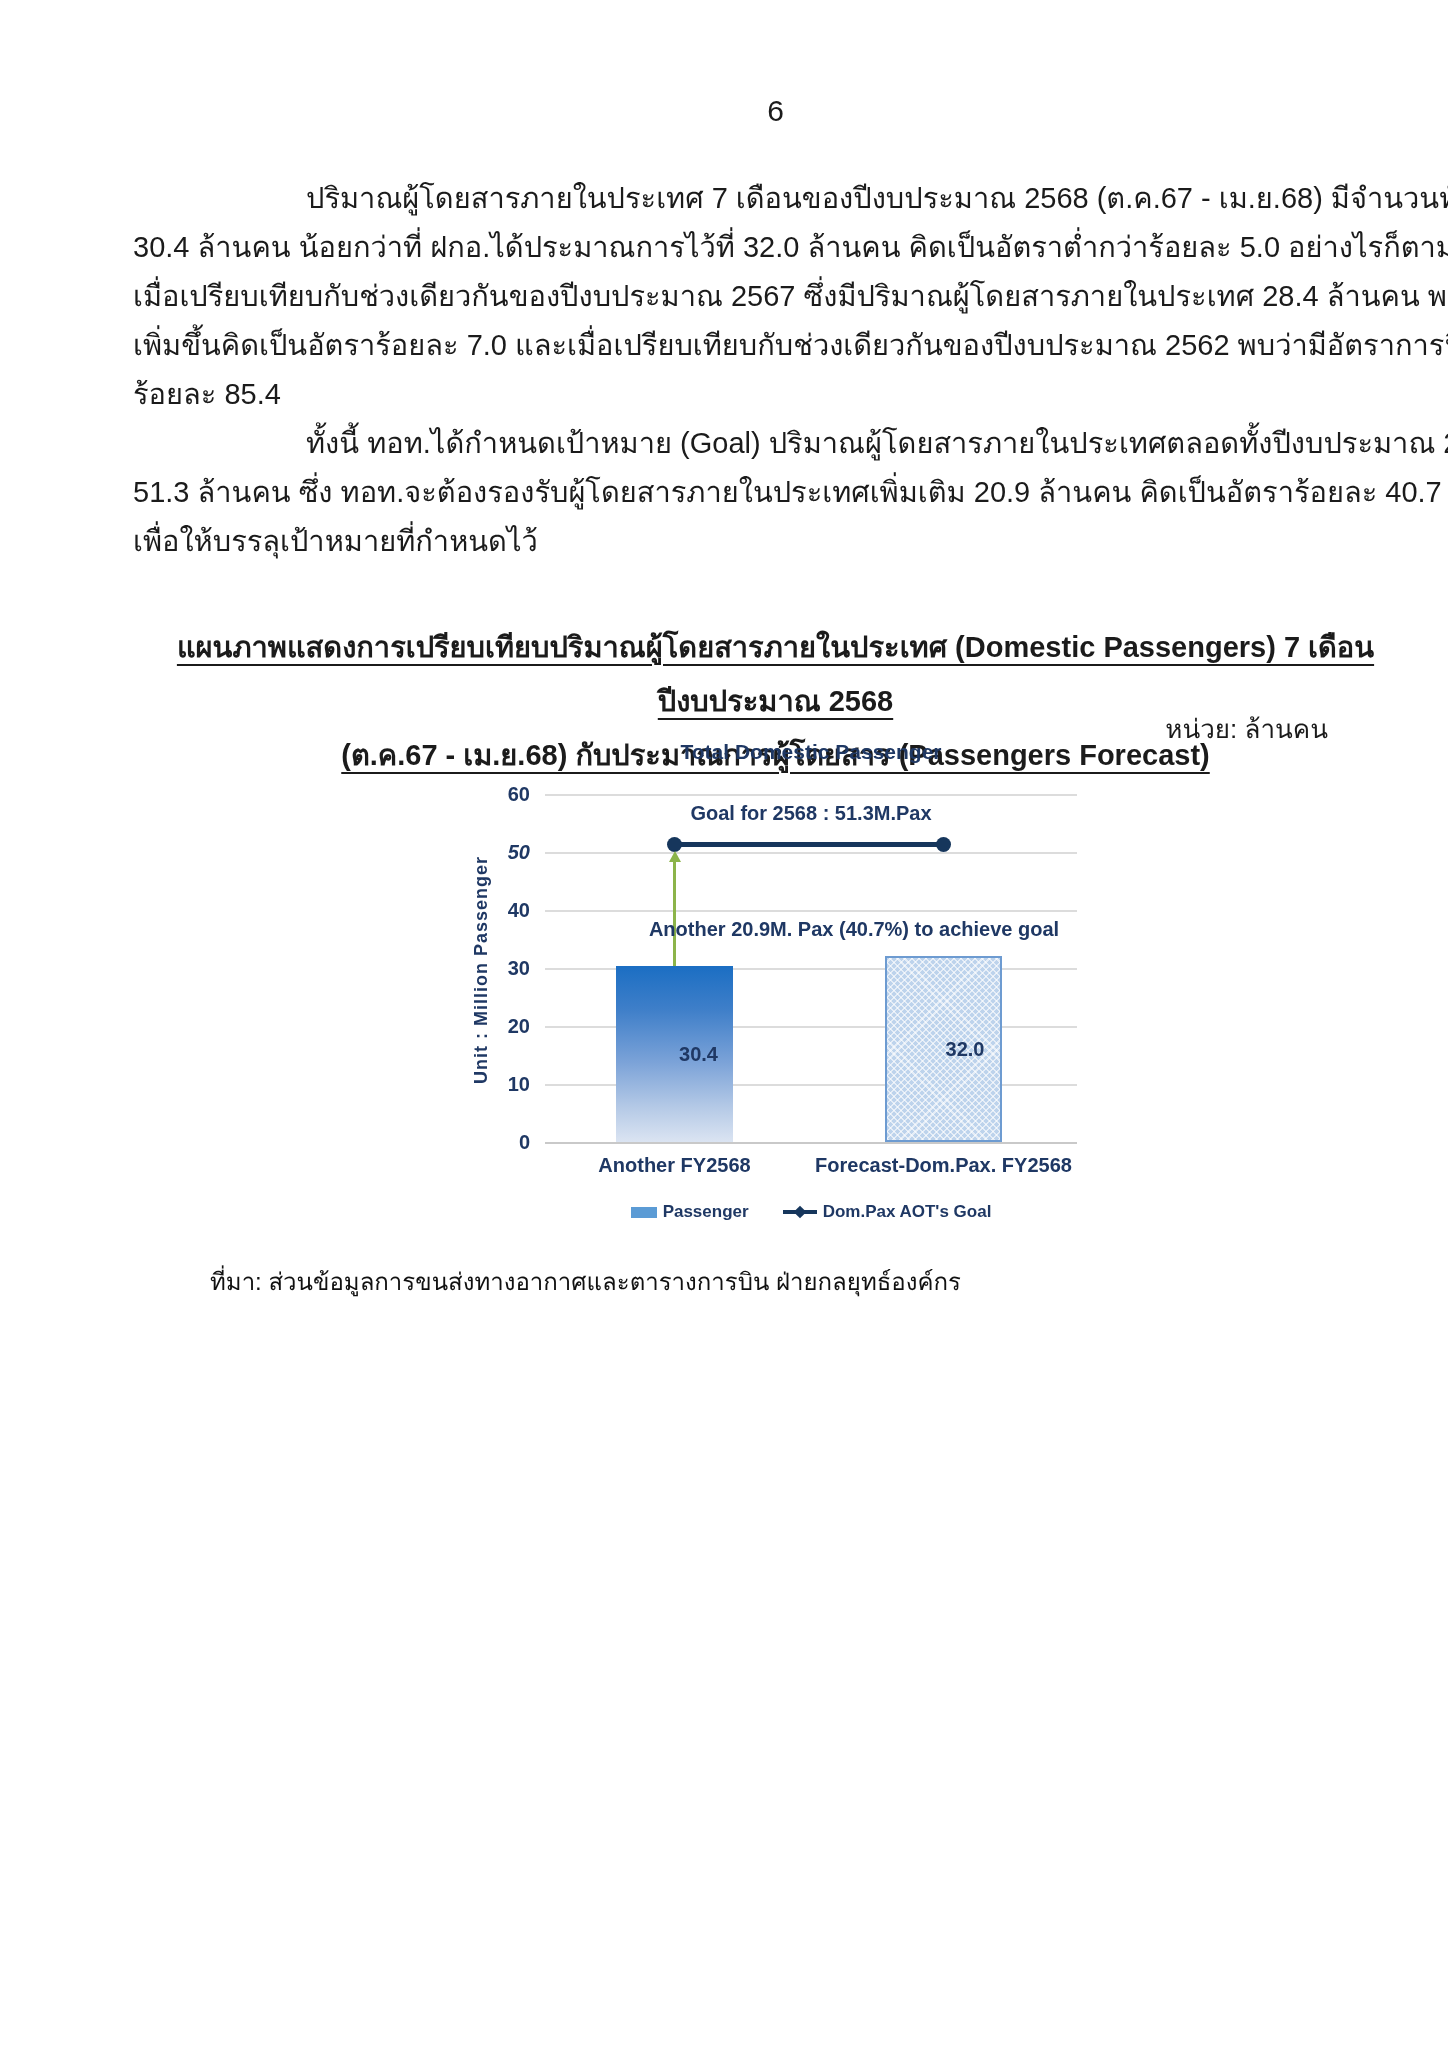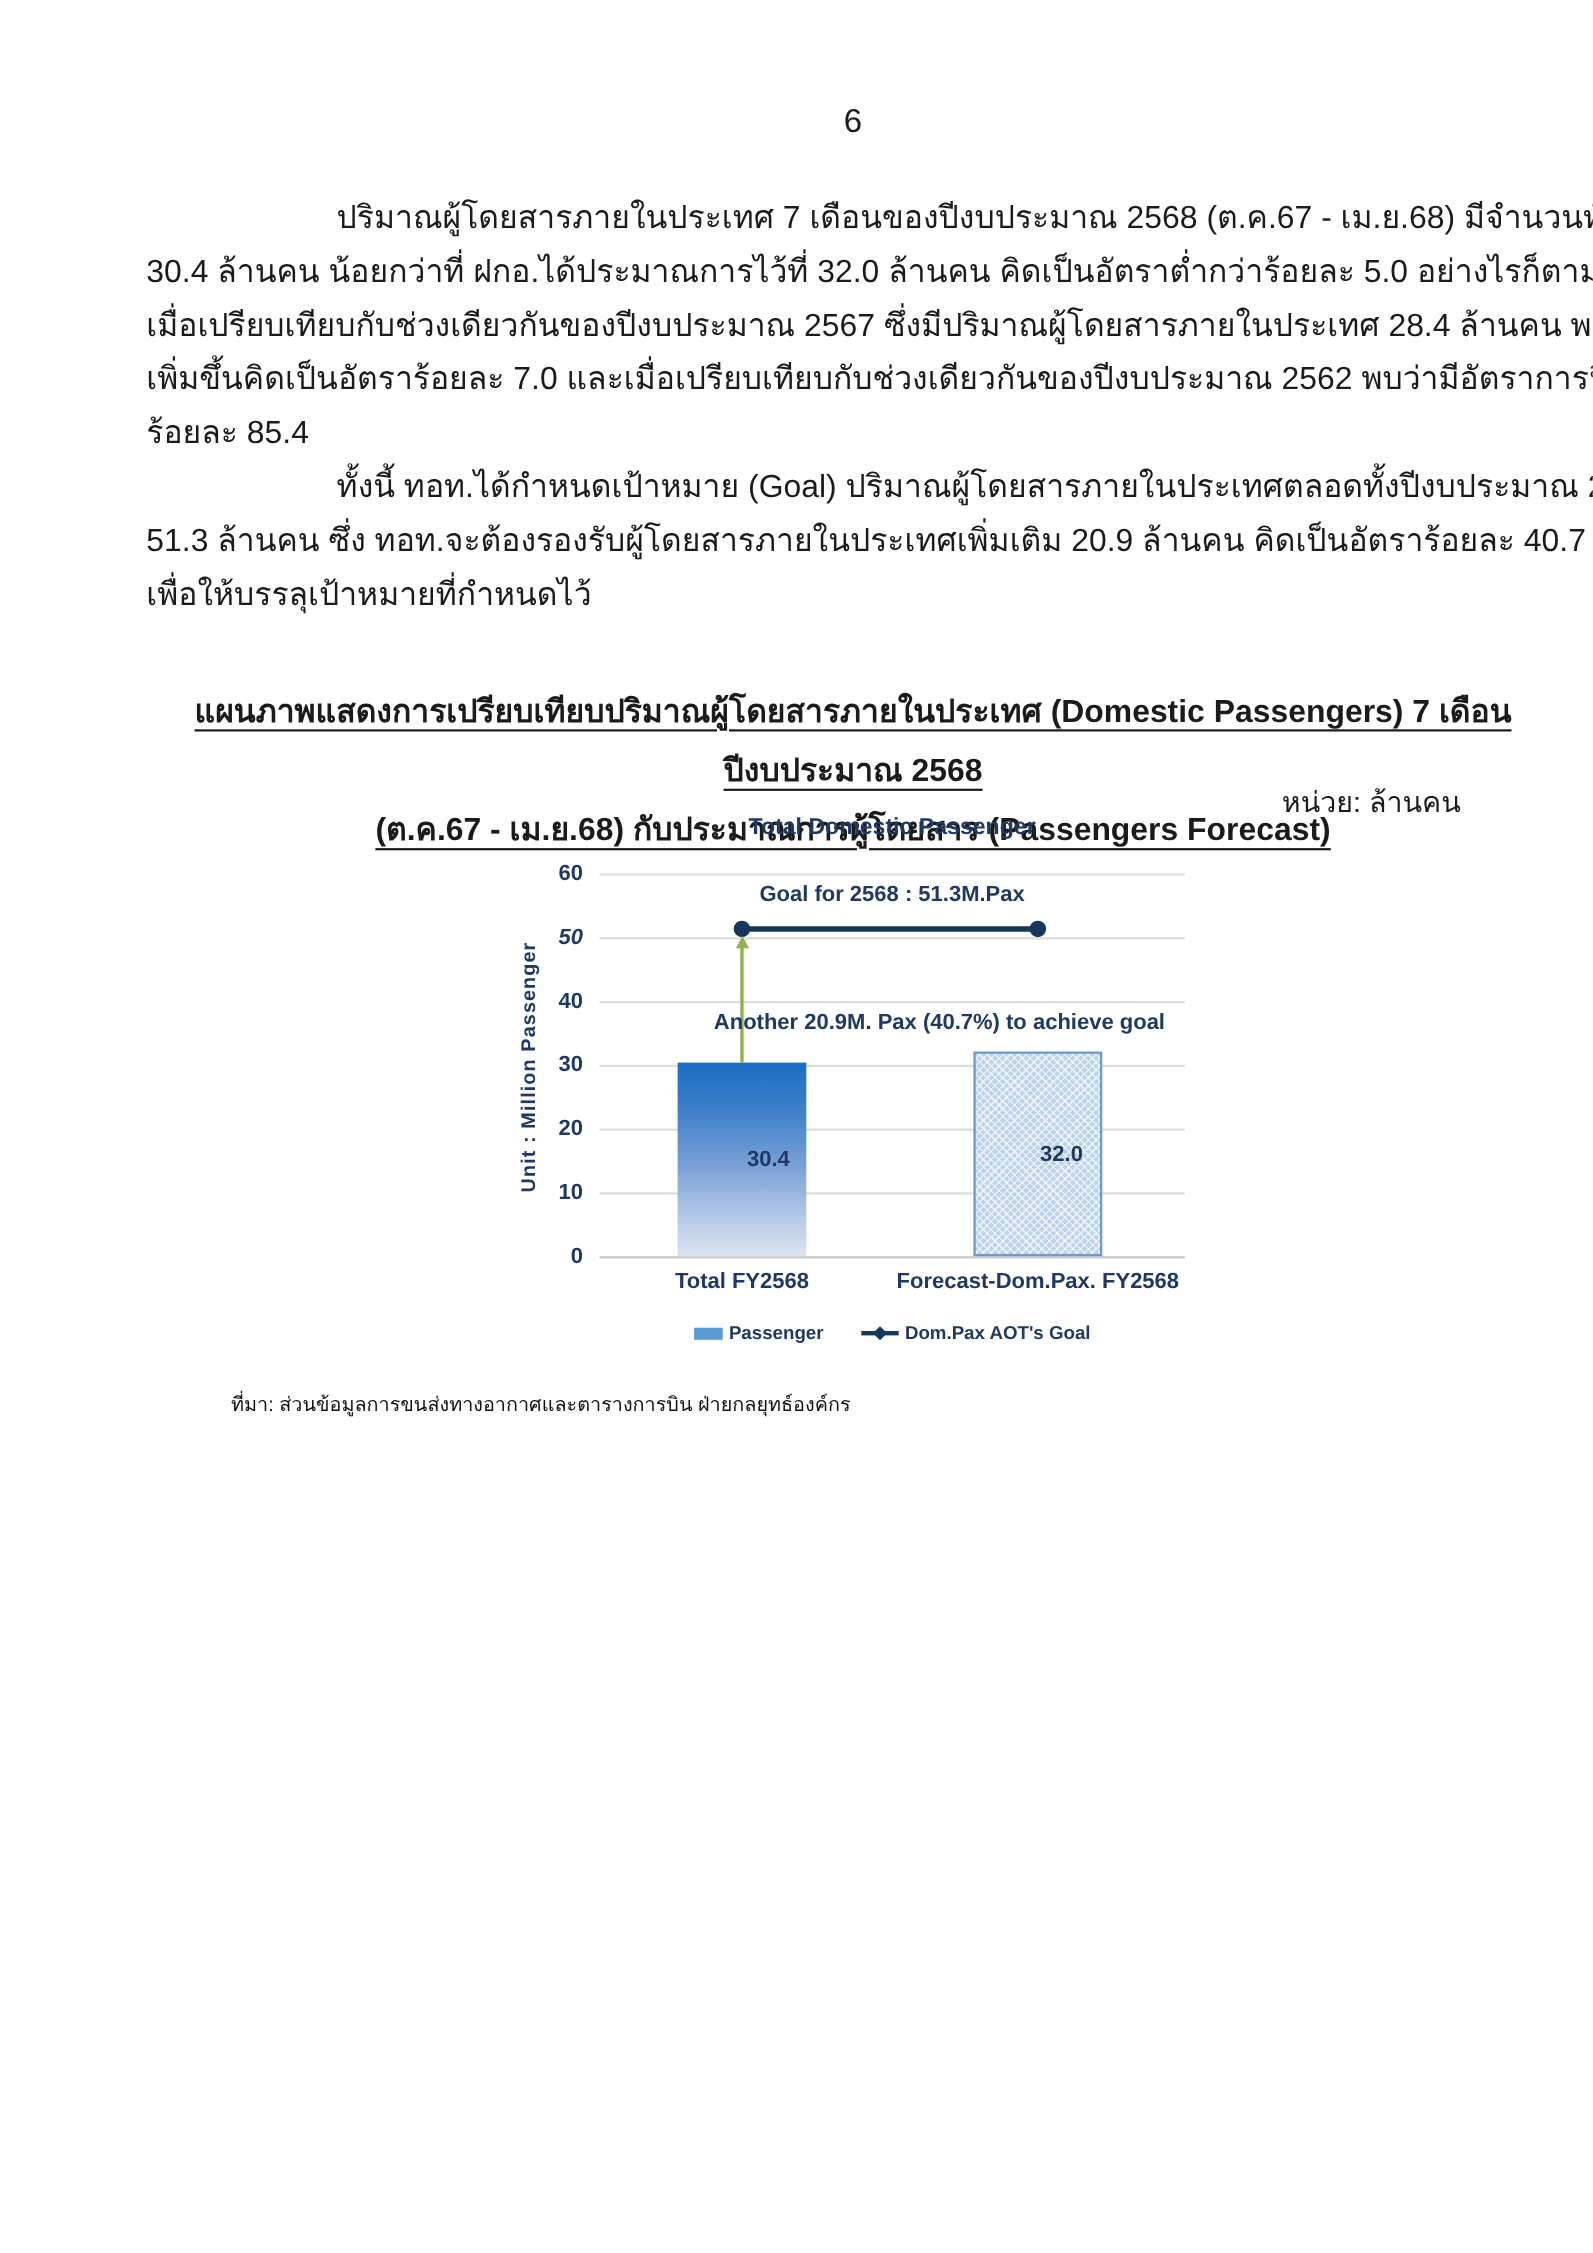--- a/index.html
+++ b/index.html
@@ -54,21 +54,21 @@
     white-space:nowrap}
   .legend{position:absolute;left:75px;top:462px;width:532px;display:flex;
     justify-content:center;align-items:center;gap:34px}
   .legend-item{display:flex;align-items:center;gap:6px;font-size:17px;font-weight:bold;
     white-space:nowrap}
   .legend-swatch{width:26px;height:11px;background:#5B9BD5}
   .legend-line{position:relative;width:34px;height:3.5px;background:#16365C}
   .legend-diamond{position:absolute;left:50%;top:50%;width:9px;height:9px;background:#16365C;
     transform:translate(-50%,-50%) rotate(45deg)}
 
-  .source-note{position:absolute;left:210px;top:1262px;font-size:18px;color:#111}
+  .source-note{position:absolute;left:210px;top:1262px;font-size:24px;color:#111}
 </style>
 </head>
 <body>
 
 <div class="page">
 
   <div class="page-number">6</div>
 
   <div class="body-text" id="paragraphs">
       <div class="tline indent">ปริมาณผู้โดยสารภายในประเทศ 7 เดือนของปีงบประมาณ 2568 (ต.ค.67 - เม.ย.68) มีจำนวนทั้งสิ้น</div>
@@ -101,21 +101,21 @@
         <div class="gridline" style="left: 75px; width: 532px; top: 228px;"></div>
         <div class="ytick" style="top: 217px;">30</div>
         <div class="gridline" style="left: 75px; width: 532px; top: 170px;"></div>
         <div class="ytick" style="top: 159px;">40</div>
         <div class="gridline" style="left: 75px; width: 532px; top: 112px;"></div>
         <div class="ytick" style="top: 101px; font-style: italic;">50</div>
         <div class="gridline" style="left: 75px; width: 532px; top: 54px;"></div>
         <div class="ytick" style="top: 43px;">60</div>
         <div class="bar bar-0" style="left: 146px; top: 225.68px; height: 176.32px;"></div>
         <div class="bar-label" style="left: 204.5px; top: 302.84px; margin-left: 24px;">30.4</div>
-        <div class="xlabel" style="left: 204.5px; top: 414px;">Total FY2568</div>
+        <div class="xlabel" style="left: 204.5px; top: 414px;">Another FY2568</div>
         <div class="bar bar-1" style="left: 415px; top: 216.4px; height: 185.6px;"></div>
         <div class="bar-label" style="left: 495px; top: 298.2px;">32.0</div>
         <div class="xlabel" style="left: 473.5px; top: 414px;">Forecast-Dom.Pax. FY2568</div>
         <div class="goal-line" style="left: 204.5px; width: 269px; top: 101.96px;"></div>
         <div class="goal-marker" style="left: 197px; top: 96.96px;"></div>
         <div class="goal-marker" style="left: 466px; top: 96.96px;"></div>
         <div class="arrow-head" style="left: 198.5px; top: 111.46px;"></div>
         <div class="arrow-line" style="left: 203.25px; top: 121.46px; height: 104.22px;"></div>
       </div>
     <div class="goal-label">Goal for 2568 : 51.3M.Pax</div>

